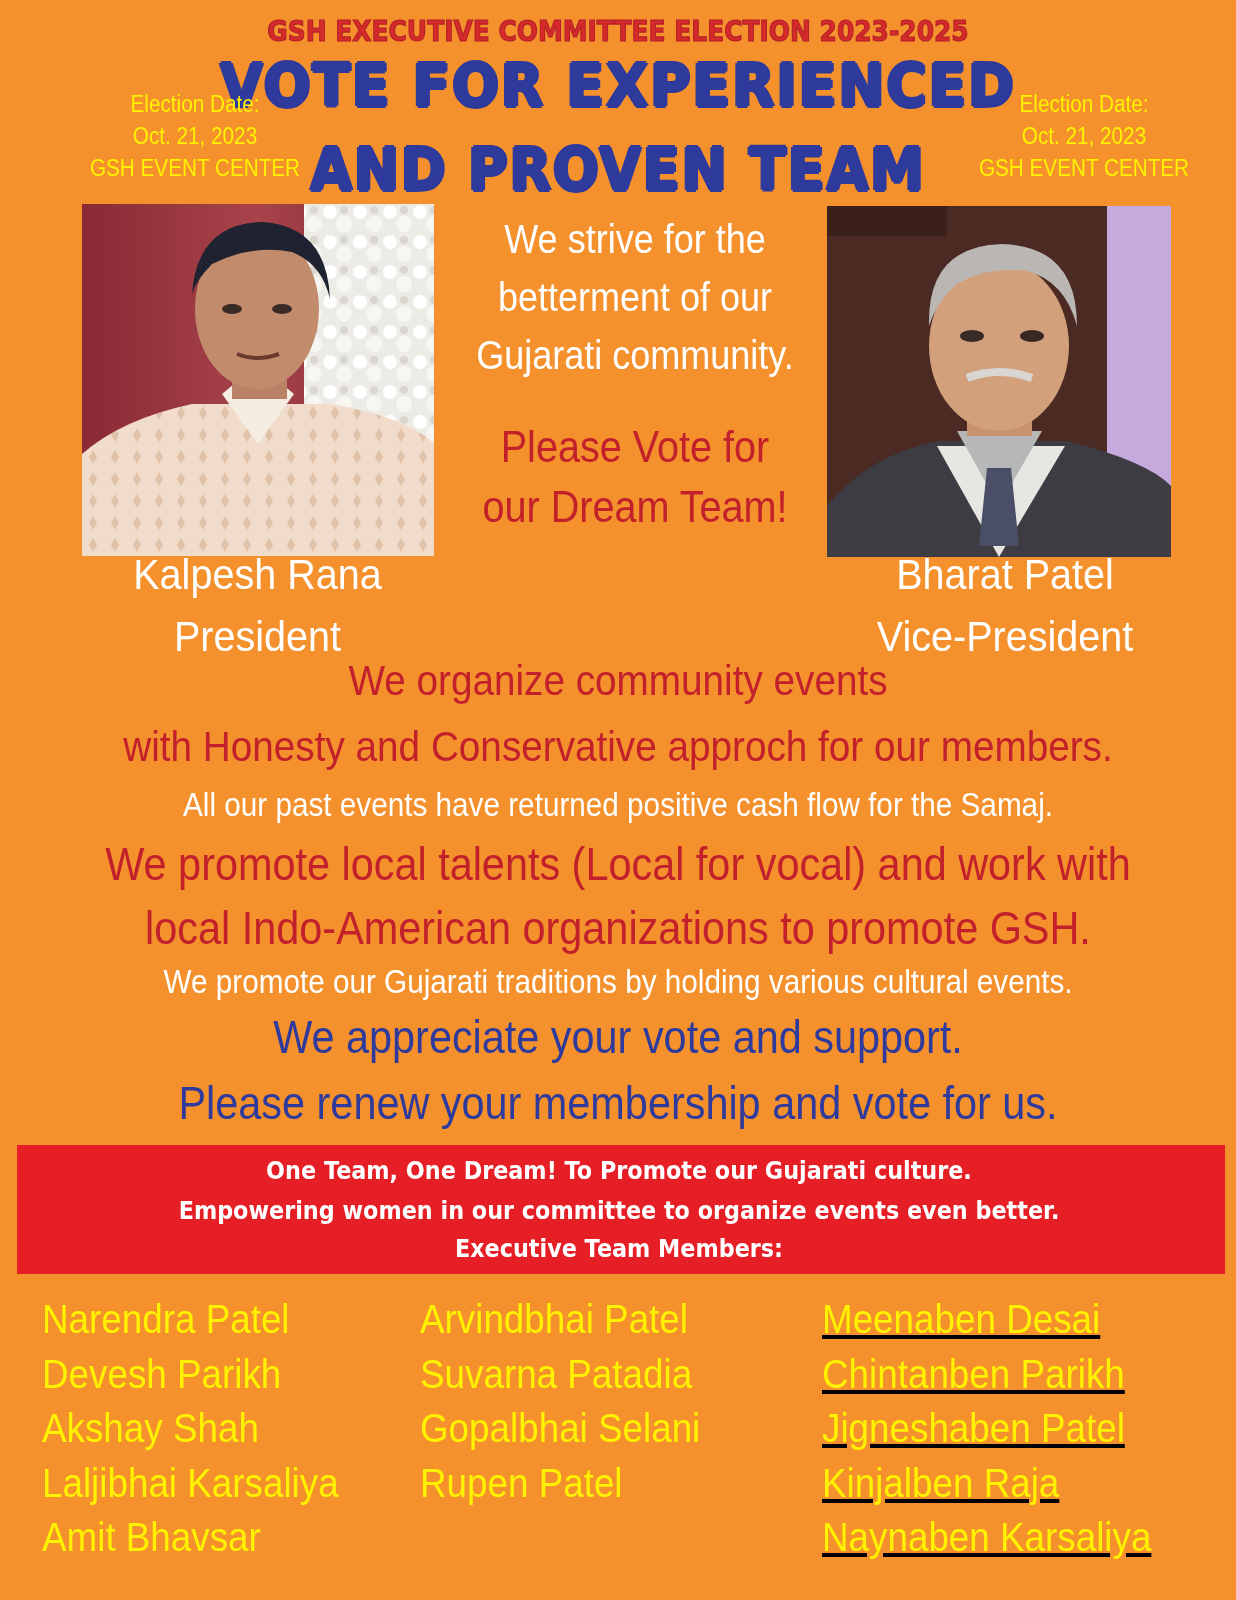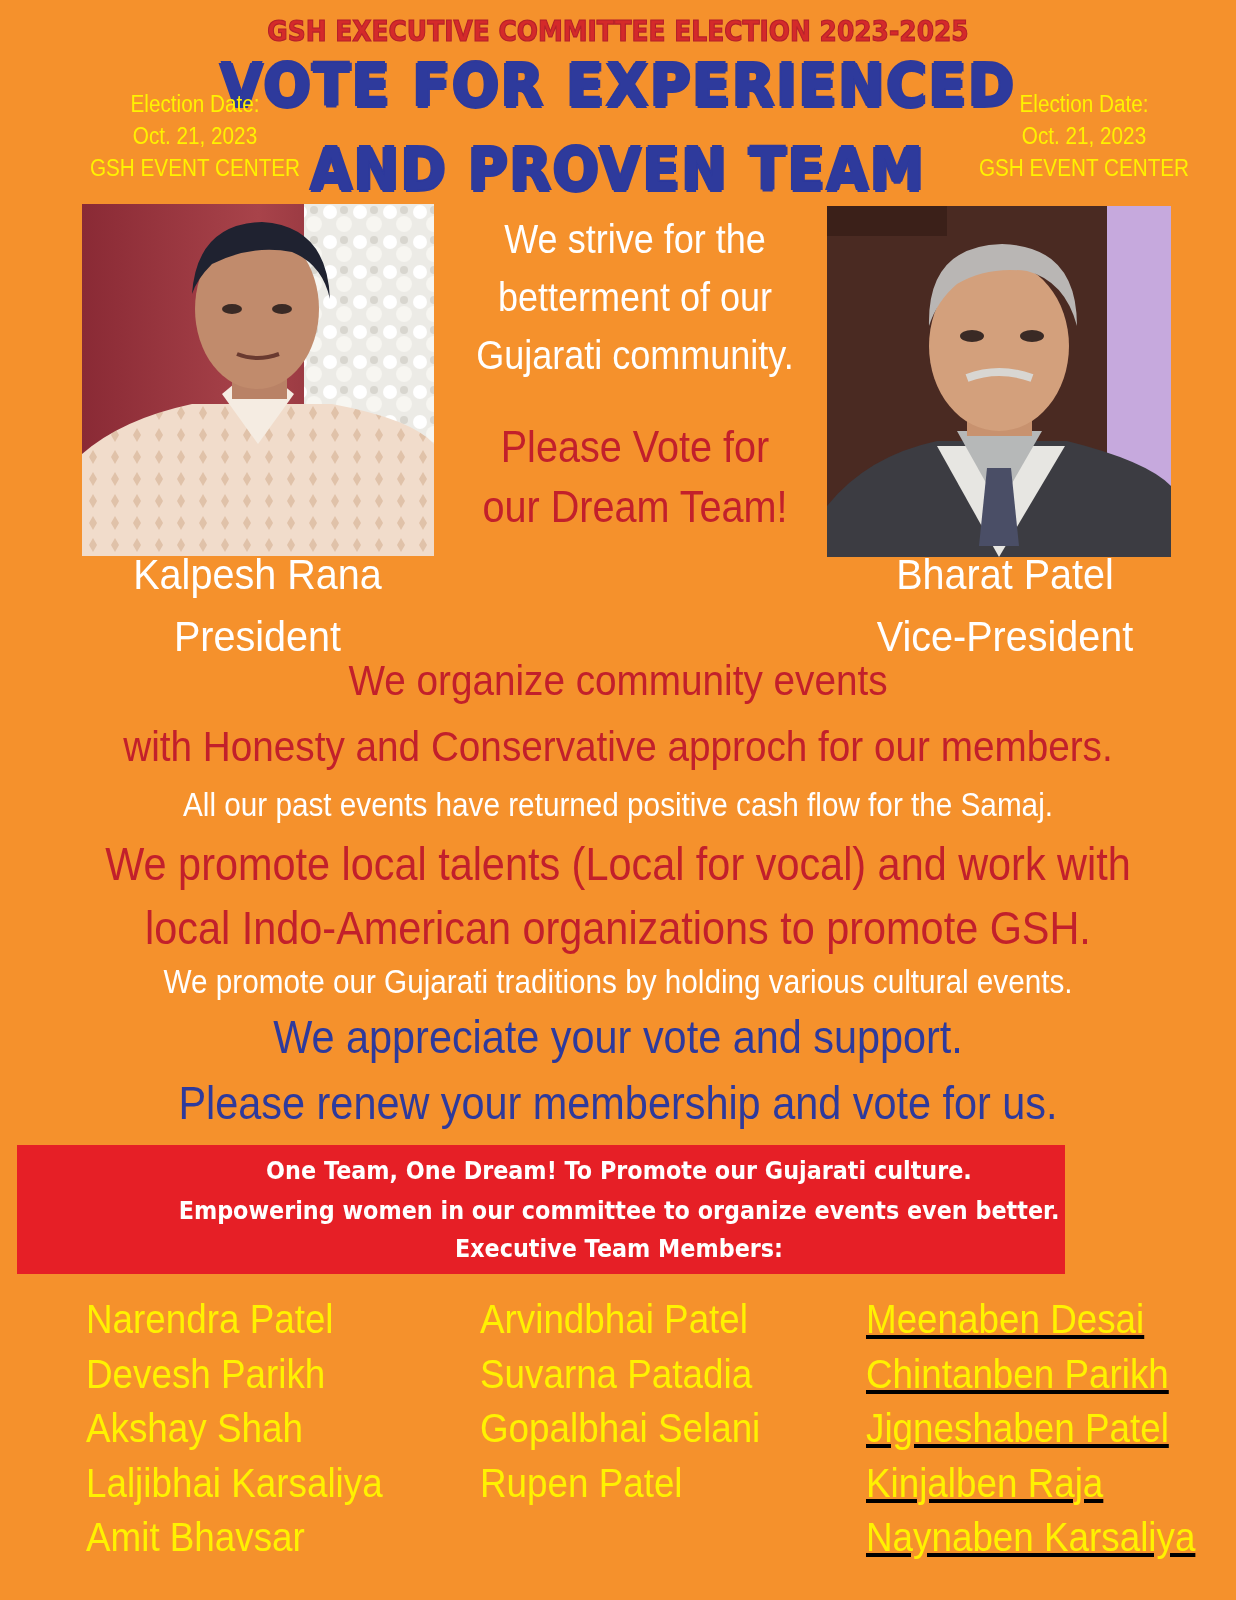--- a/index.html
+++ b/index.html
@@ -80,40 +80,40 @@
   .l1 { top: 656px; font-size: 43px; }
   .l2 { top: 722px; font-size: 43px; }
   .l3 { top: 786px; font-size: 33px; }
   .l4 { top: 837px; font-size: 46px; }
   .l5 { top: 901px; font-size: 46px; }
   .l6 { top: 963px; font-size: 33px; }
   .l7 { top: 1010px; font-size: 46px; }
   .l8 { top: 1076px; font-size: 46px; }
 
   .banner {
-    left: 17px; top: 1145px; width: 1048px; height: 129px;
+    left: 17px; top: 1145px; width: 1208px; height: 129px;
     background: #e61f26;
   }
   .banner-line {
     left: 0; width: 1204px; text-align: center; color: #ffffff;
     font-family: "DejaVu Sans", sans-serif;
     font-weight: bold; font-size: 24px;
     transform: scaleX(0.93);
   }
   .bl1 { top: 12px; }
   .bl2 { top: 52px; }
   .bl3 { top: 90px; }
 
-  .members-col { top: 1292px; margin-left: 44px; }
+  .members-col { top: 1292px; }
   .member {
     color: #fff200; font-size: 40px; line-height: 54.5px; white-space: nowrap;
     transform-origin: left center; transform: scaleX(0.92);
   }
   .mc1 { left: 42px; }
-  .mc2 { left: 436px; }
+  .mc2 { left: 420px; }
   .mc3 { left: 822px; text-decoration: underline; }
 </style>
 </head>
 <body>
 
 <div class="abs top-title">GSH Executive Committee Election 2023-2025</div>
 
 <div class="abs headline hl1">
   <span class="inner">Vote for Experienced</span>
 </div>

